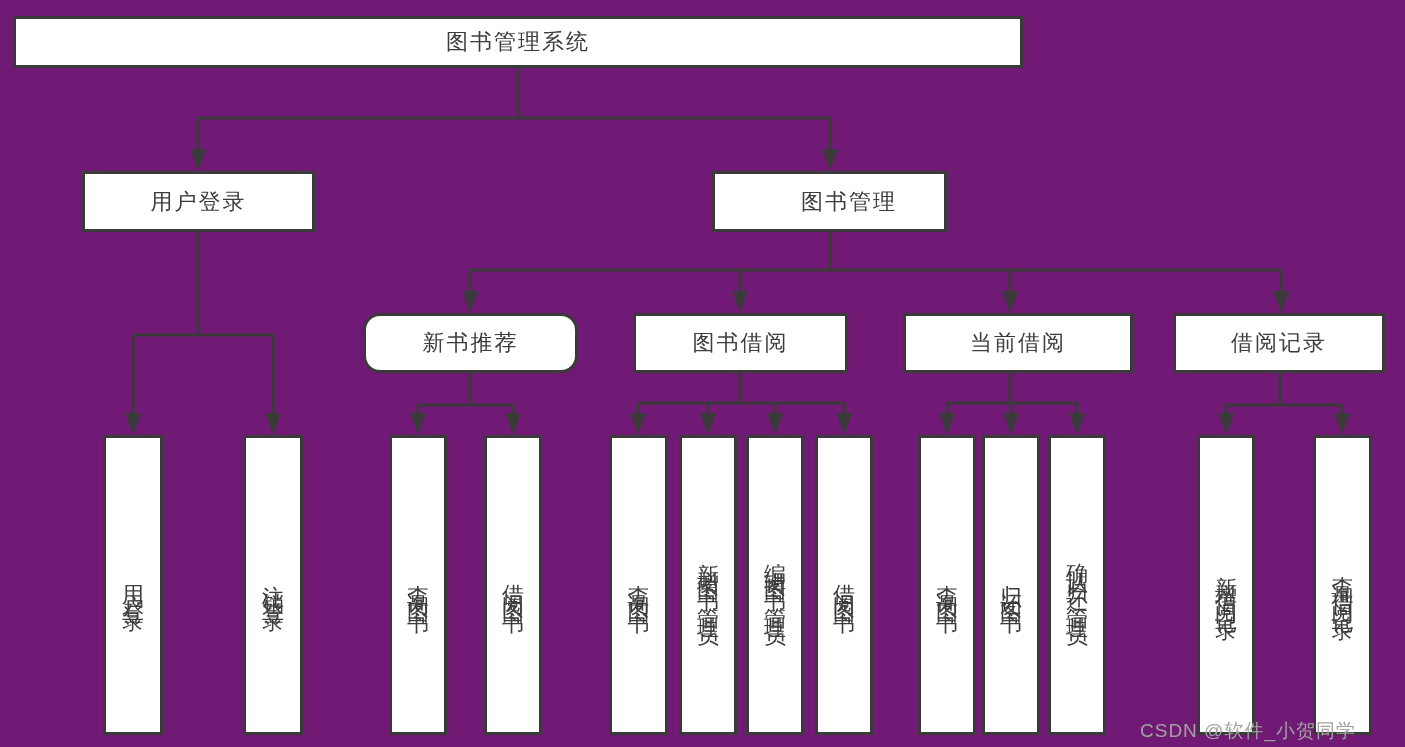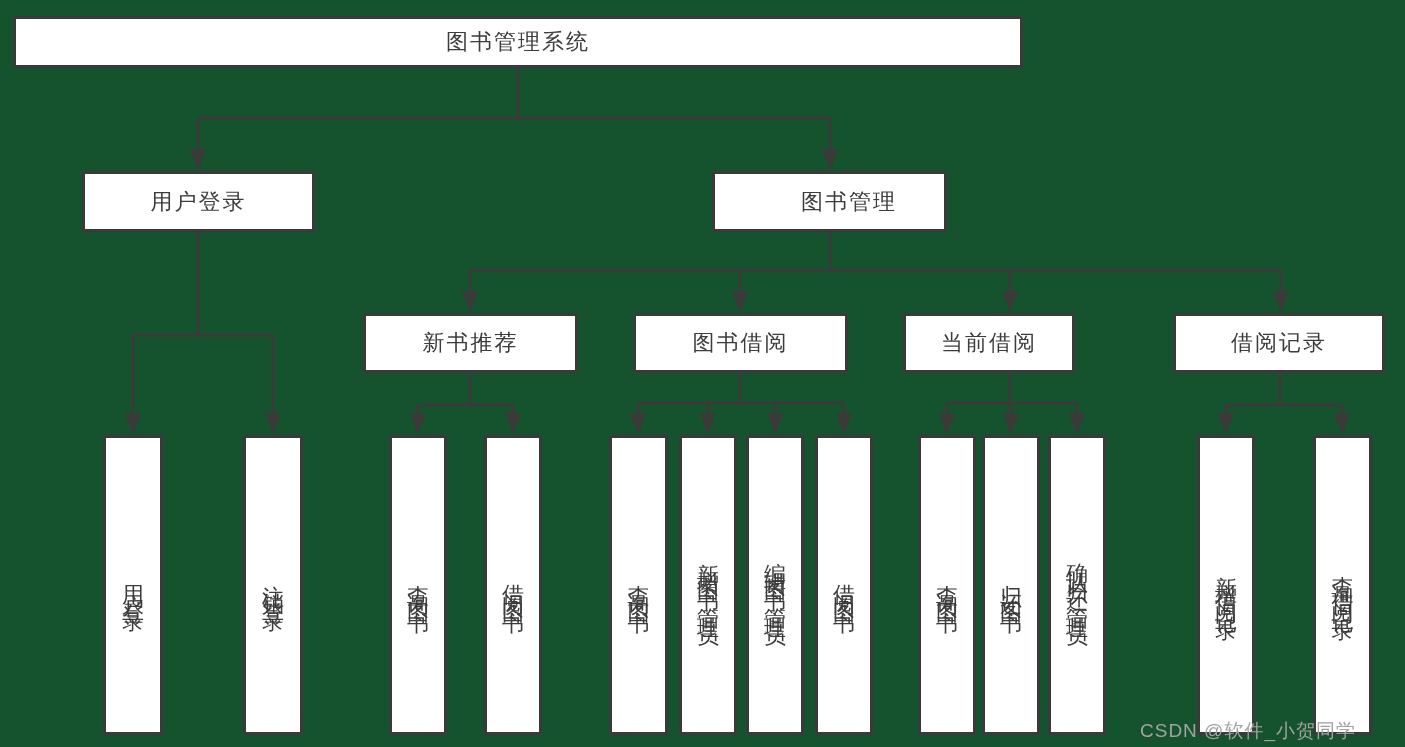--- a/index.html
+++ b/index.html
@@ -1,20 +1,20 @@
 <!DOCTYPE html>
 <html><head>
 <meta charset="utf-8">
 <style>
   html, body { margin: 0; padding: 0; background: #ffffff; }
   .stage {
     position: relative;
     width: 1405px;
     height: 747px;
-    background: #14532d;
+    background: #701a75;
     overflow: hidden;
     font-family: "Liberation Sans", "DejaVu Sans", sans-serif;
   }
   .connectors {
     position: absolute;
     left: 0; top: 0;
     width: 1405px; height: 747px;
     z-index: 1;
   }
   .hbox {
@@ -57,23 +57,23 @@
     letter-spacing: 1px;
     color: #a3a3a3;
     z-index: 3;
     white-space: nowrap;
   }
 
   
   #n-root   { left: 13px;  top: 16px;  width: 1010px; height: 52px; }
   #n-login  { left: 82px;  top: 171px; width: 233px;  height: 61px; }
   #n-mgmt   { left: 712px; top: 171px; width: 235px;  height: 61px; padding-left: 39px; }
-  #n-rec    { left: 363px; top: 313px; width: 215px;  height: 60px; }
+  #n-rec    { left: 363px; top: 313px; width: 215px;  height: 60px; border-radius: 17px; }
   #n-borrow { left: 633px; top: 313px; width: 215px;  height: 60px; text-align: center; }
-  #n-cur    { left: 903px; top: 313px; width: 172px;  height: 60px; }
+  #n-cur    { left: 903px; top: 313px; width: 230px;  height: 60px; }
   #n-hist   { left: 1173px; top: 313px; width: 212px; height: 60px; }
 
   #l1  { left: 103px;  top: 435px; width: 60px; height: 300px; }
   #l2  { left: 243px;  top: 435px; width: 60px; height: 300px; }
   #l3  { left: 389px;  top: 435px; width: 58px; height: 300px; }
   #l4  { left: 484px;  top: 435px; width: 58px; height: 300px; }
   #l5  { left: 609px;  top: 435px; width: 59px; height: 300px; }
   #l6  { left: 679px;  top: 435px; width: 58px; height: 300px; }
   #l7  { left: 746px;  top: 435px; width: 58px; height: 300px; }
   #l8  { left: 815px;  top: 435px; width: 58px; height: 300px; }

